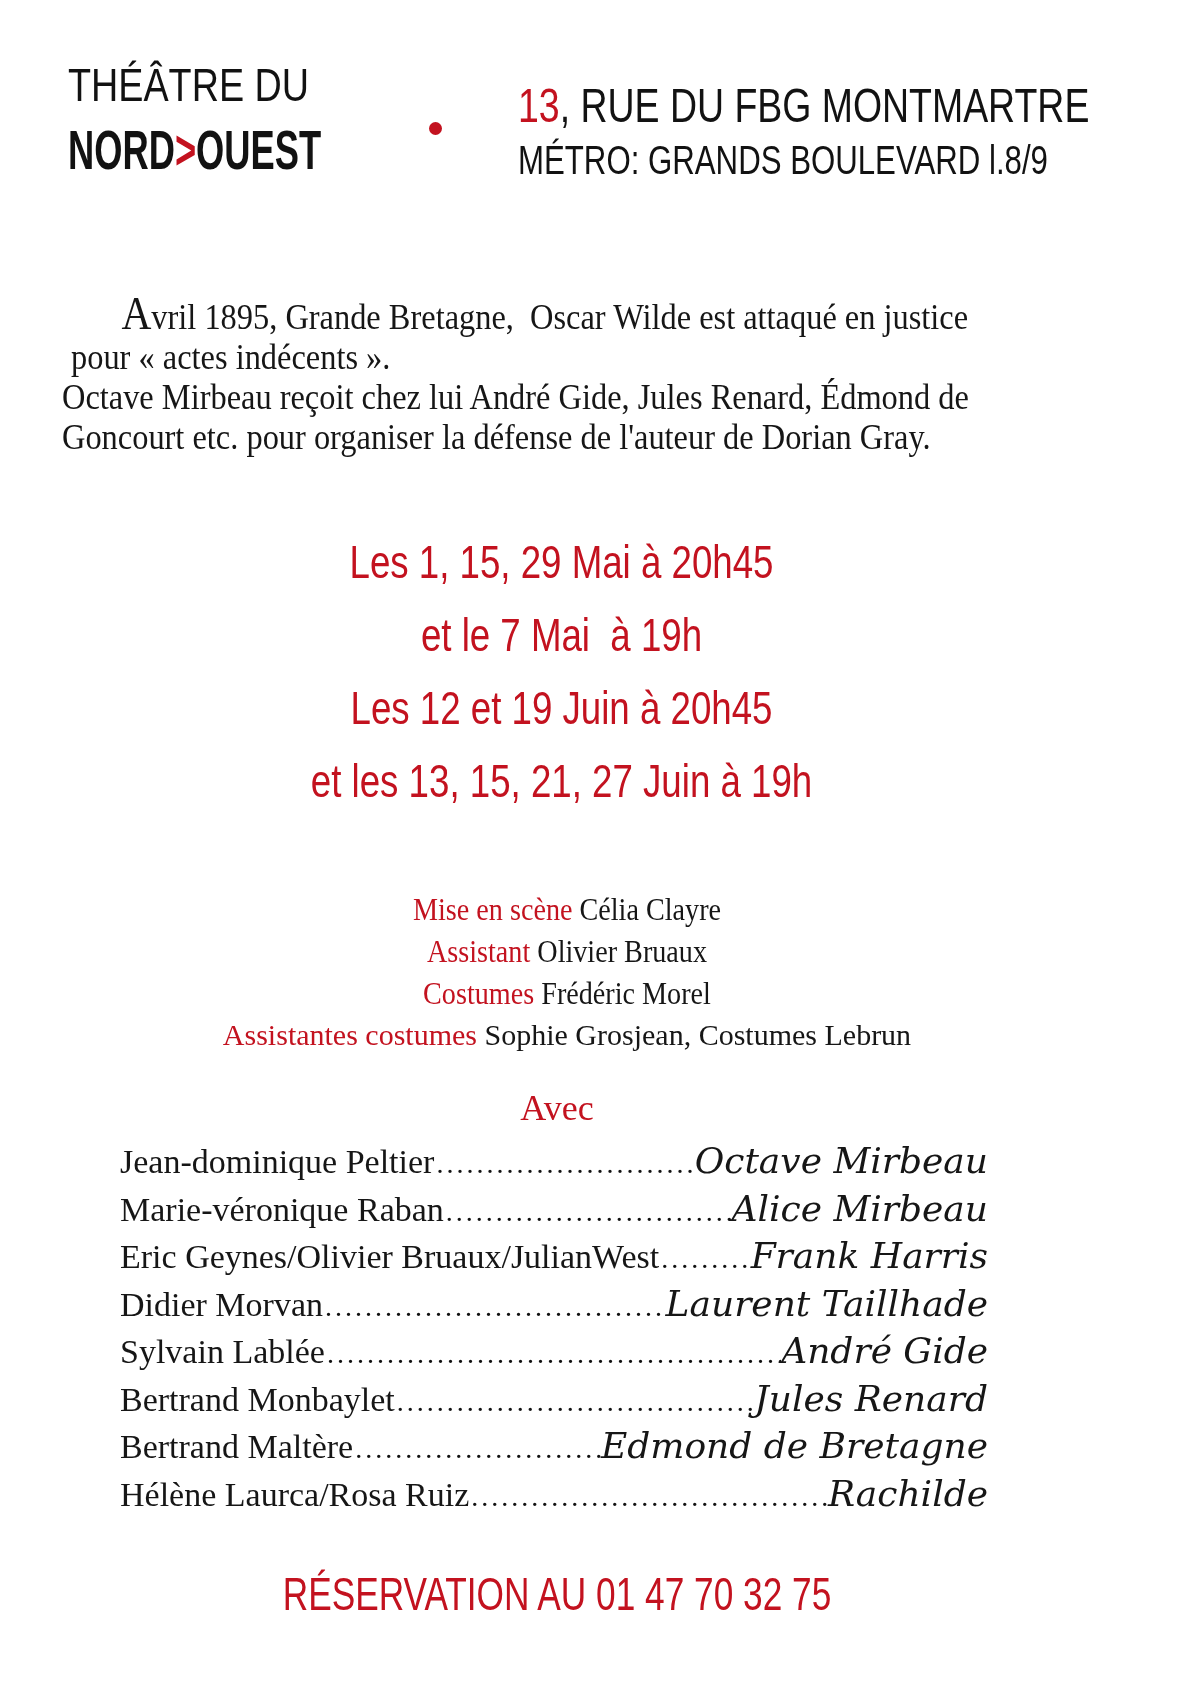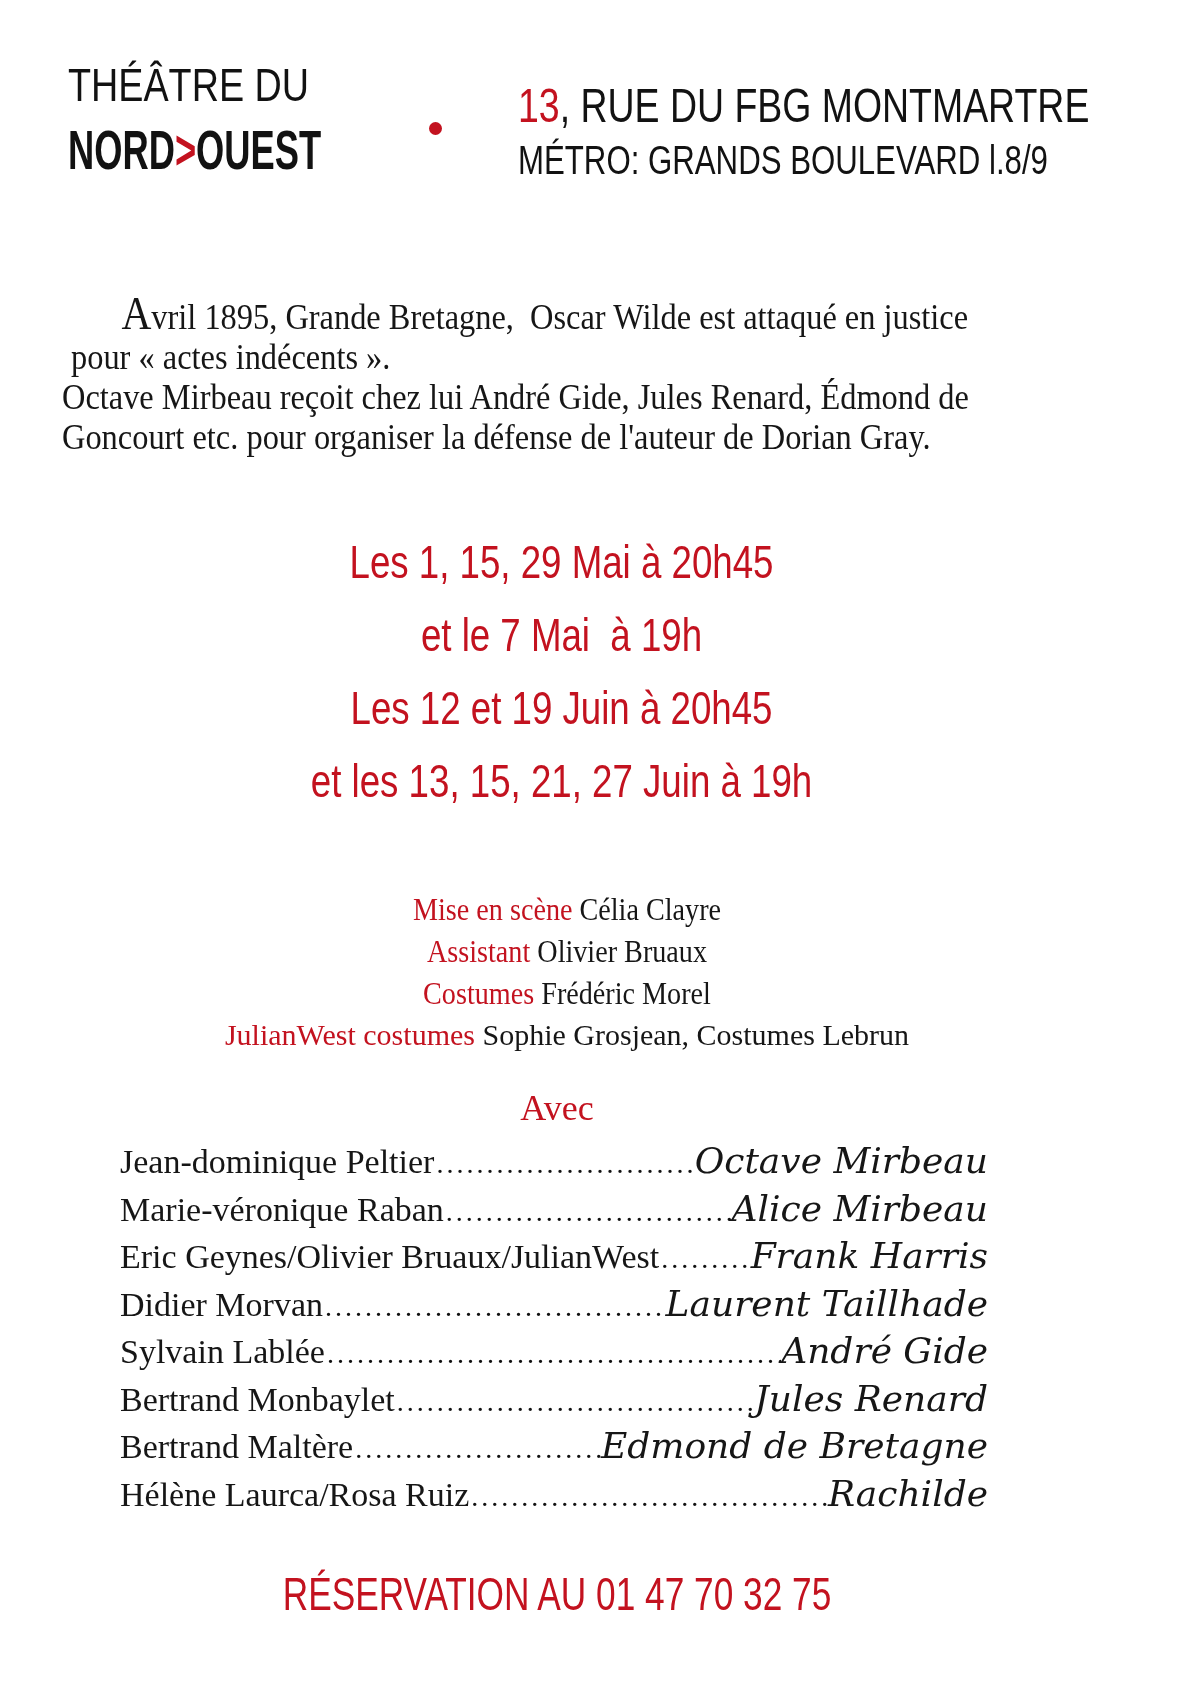--- a/index.html
+++ b/index.html
@@ -132,21 +132,21 @@
   <div class="date-line">Les 1, 15, 29 Mai à 20h45</div>
   <div class="date-line">et le 7 Mai  à 19h</div>
   <div class="date-line">Les 12 et 19 Juin à 20h45</div>
   <div class="date-line">et les 13, 15, 21, 27 Juin à 19h</div>
 </div>
 
 <div class="abs credits">
   <div class="credit-line"><span class="credit-role">Mise en scène </span><span class="credit-name">Célia Clayre</span></div>
   <div class="credit-line"><span class="credit-role">Assistant </span><span class="credit-name">Olivier Bruaux</span></div>
   <div class="credit-line"><span class="credit-role">Costumes </span><span class="credit-name">Frédéric Morel</span></div>
-  <div class="credit-line wide"><span class="credit-role">JulianWest costumes </span><span class="credit-name">Sophie Grosjean, Costumes Lebrun</span></div>
+  <div class="credit-line wide"><span class="credit-role">Assistantes costumes </span><span class="credit-name">Sophie Grosjean, Costumes Lebrun</span></div>
 </div>
 
 <div class="abs avec">Avec</div>
 
 <div class="abs cast">
   <div class="cast-row">
       <span class="actor">Jean-dominique Peltier</span>
       <span class="leader">................................................................................................................................................................</span>
       <span class="character">Octave Mirbeau</span>
     </div>

